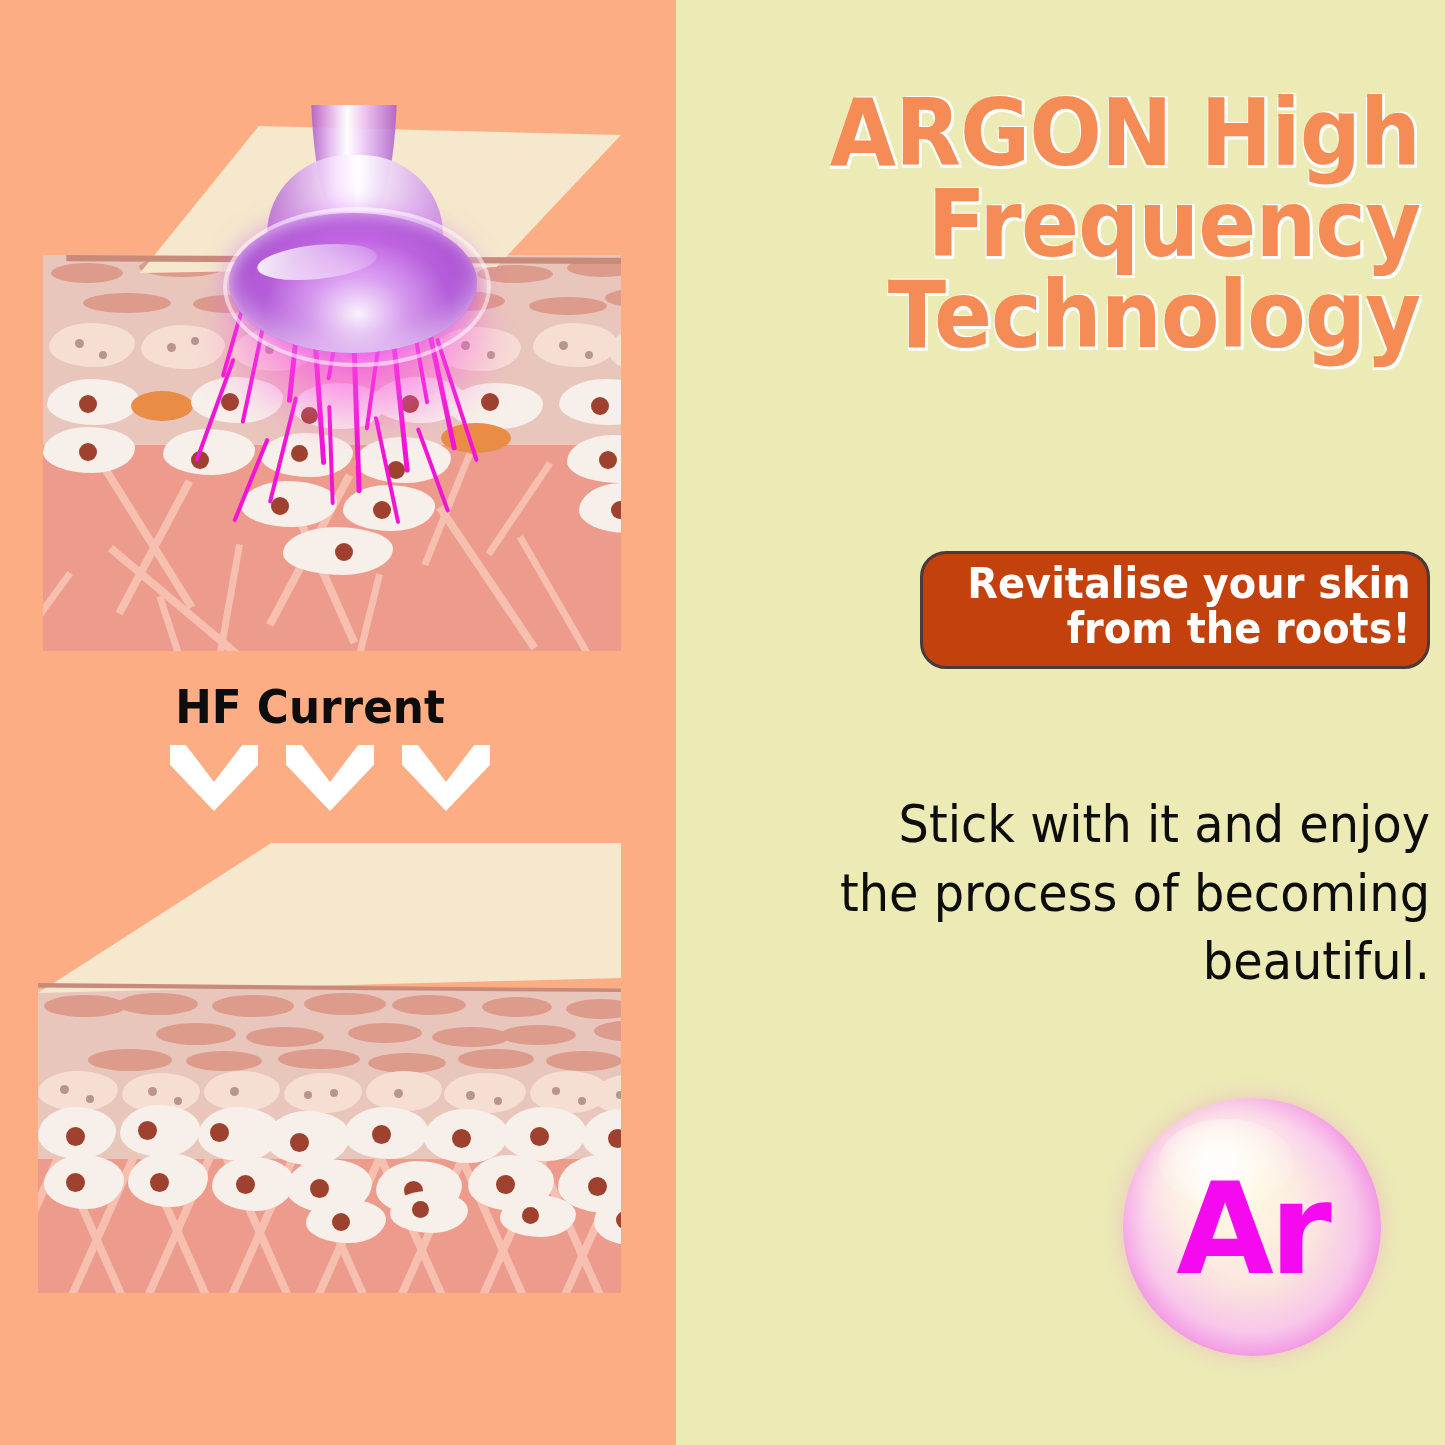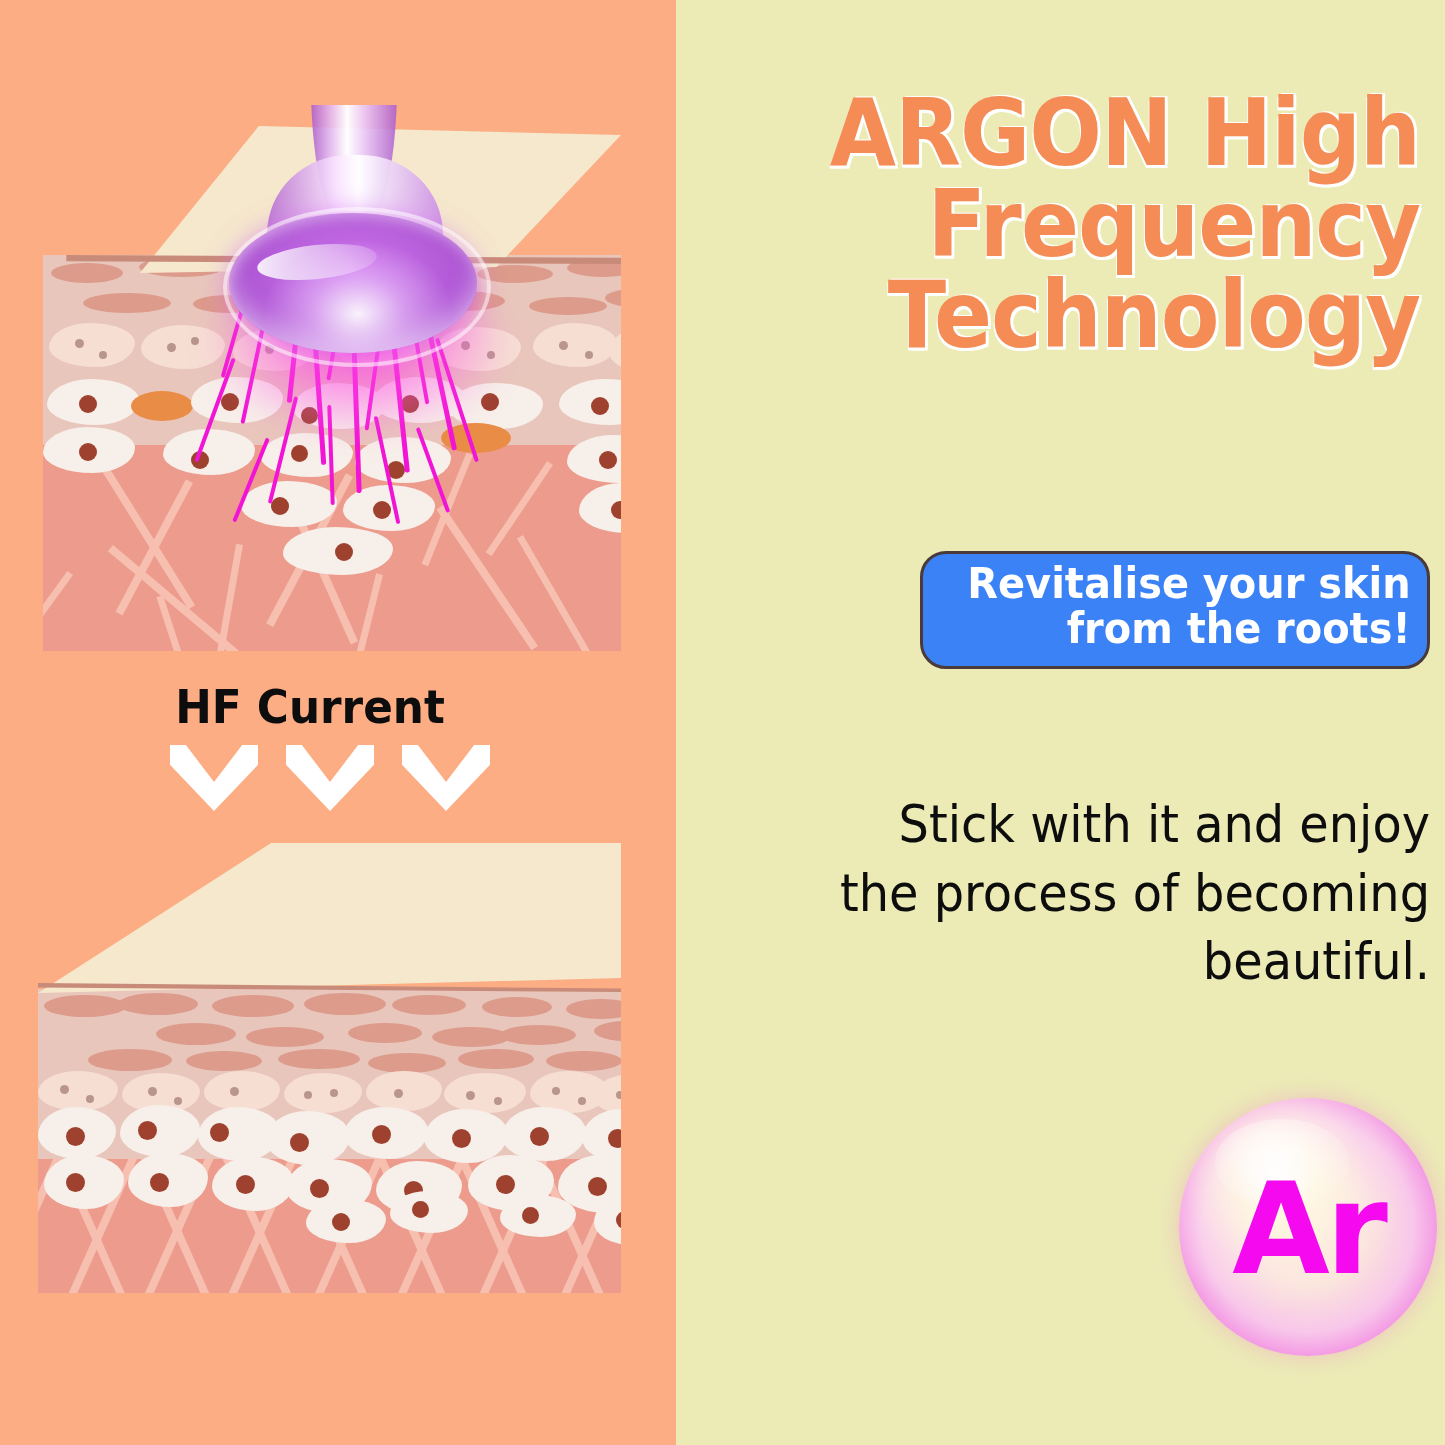--- a/index.html
+++ b/index.html
@@ -22,21 +22,21 @@
     letter-spacing:-1px;
     color:#F58B55;
     text-shadow:3px 3px 0 #FFFFFF, 3px -1px 0 #FFFFFF, -1px 3px 0 #FFFFFF;
     transform:scaleX(0.93);transform-origin:100% 0;
   }
   .headline .l{display:block;white-space:nowrap;}
 
   .badge{
     position:absolute;left:920px;top:551px;width:510px;height:118px;
     box-sizing:border-box;
-    background:#3b82f6;
+    background:#c2410c;
     border:3px solid #4A3A3A;
     border-radius:26px;
     display:flex;align-items:center;justify-content:flex-end;
     padding:0 16px 6px 0;
   }
   .badge-text{
     text-align:right;color:#FFFFFF;font-weight:bold;
     font-size:42px;line-height:1.06;letter-spacing:0px;
     font-family:"DejaVu Sans", sans-serif;
     transform:scaleX(0.95);transform-origin:100% 50%;
@@ -48,21 +48,21 @@
     text-align:right;color:#0D0D0D;
     font-family:"DejaVu Sans", sans-serif;
     font-weight:normal;
     font-size:52px;line-height:1.32;
     transform:scaleX(0.92);transform-origin:100% 0;
   }
   .tagline .l{display:block;white-space:nowrap;}
 
   
   .ar-sphere{
-    position:absolute;left:1179px;top:1098px;width:258px;height:258px;
+    position:absolute;left:1123px;top:1098px;width:258px;height:258px;
     border-radius:50%;
     background:
       radial-gradient(circle at 37% 30%, rgba(255,255,255,0.95) 0%, rgba(255,250,228,0.75) 18%, rgba(255,235,240,0.30) 38%, rgba(255,255,255,0) 56%),
       radial-gradient(circle at 50% 50%, #FBEFD5 0%, #FBE7DA 30%, #F8C6EA 58%, #F07BE0 80%, #E93BD6 94%, #D41FC4 100%);
     box-shadow:0 0 22px rgba(240,100,220,0.30);
     display:flex;align-items:center;justify-content:center;
   }
   .ar-sphere::after{
     content:"";position:absolute;left:14%;top:8%;width:52%;height:34%;
     border-radius:50%;

